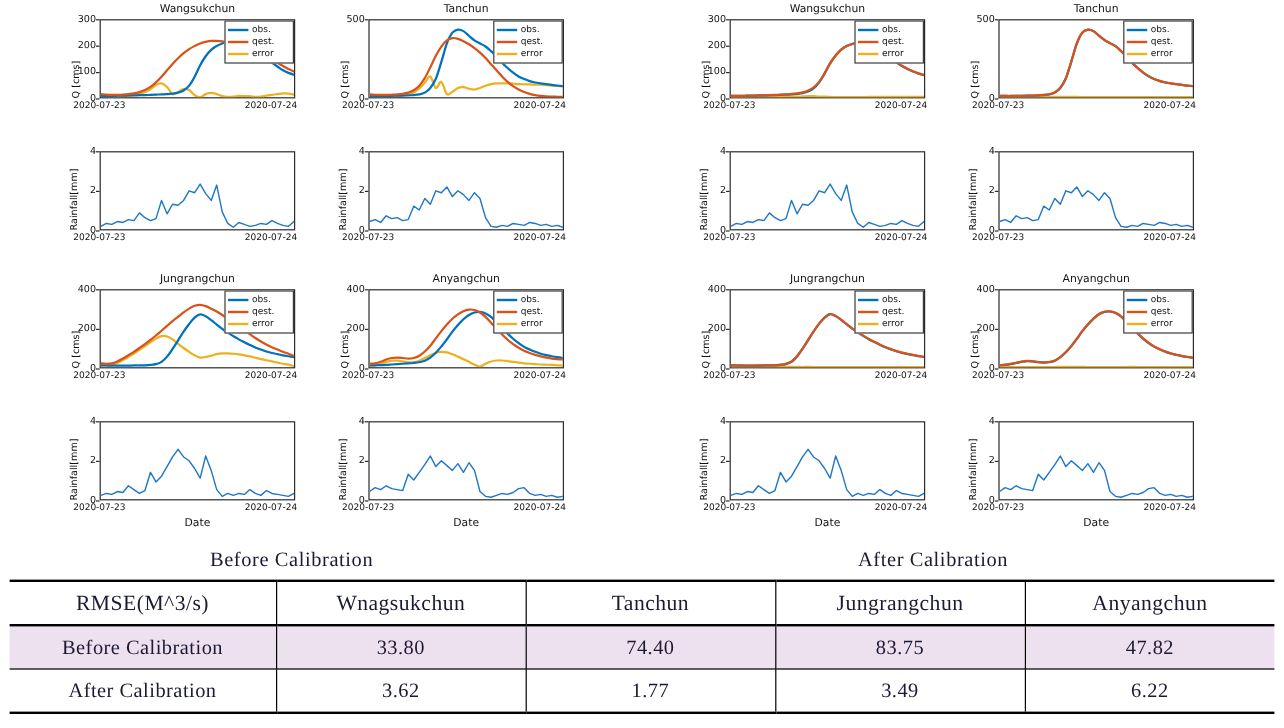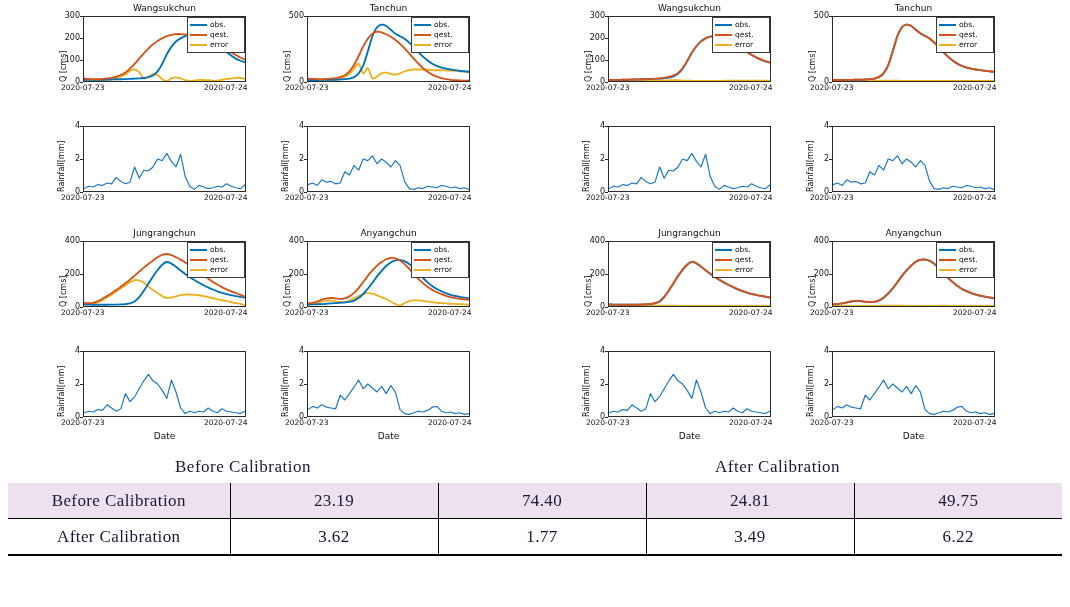--- a/index.html
+++ b/index.html
@@ -454,26 +454,33 @@
 
   <table class="rmse">
     <colgroup>
       <col style="width:222px">
         <col style="width:208px">
         <col style="width:208px">
       <col style="width:208px">
         <col style="width:208px">
     </colgroup>
     <tbody>
+      <tr class="hdr">
+        <td class="first">RMSE(M^3/s)</td>
+        <td>Wnagsukchun</td>
+        <td>Tanchun</td>
+        <td>Jungrangchun</td>
+        <td class="lastc">Anyangchun</td>
+      </tr>
       <tr class="hl">
         <td class="first">Before Calibration</td>
-        <td>23.19</td>
+        <td>33.80</td>
         <td>74.40</td>
-        <td>24.81</td>
-        <td class="lastc">49.75</td>
+        <td>83.75</td>
+        <td class="lastc">47.82</td>
       </tr>
       <tr class="last">
         <td class="first">After Calibration</td>
         <td>3.62</td>
         <td>1.77</td>
         <td>3.49</td>
         <td class="lastc">6.22</td>
       </tr>
     </tbody>
   </table>

